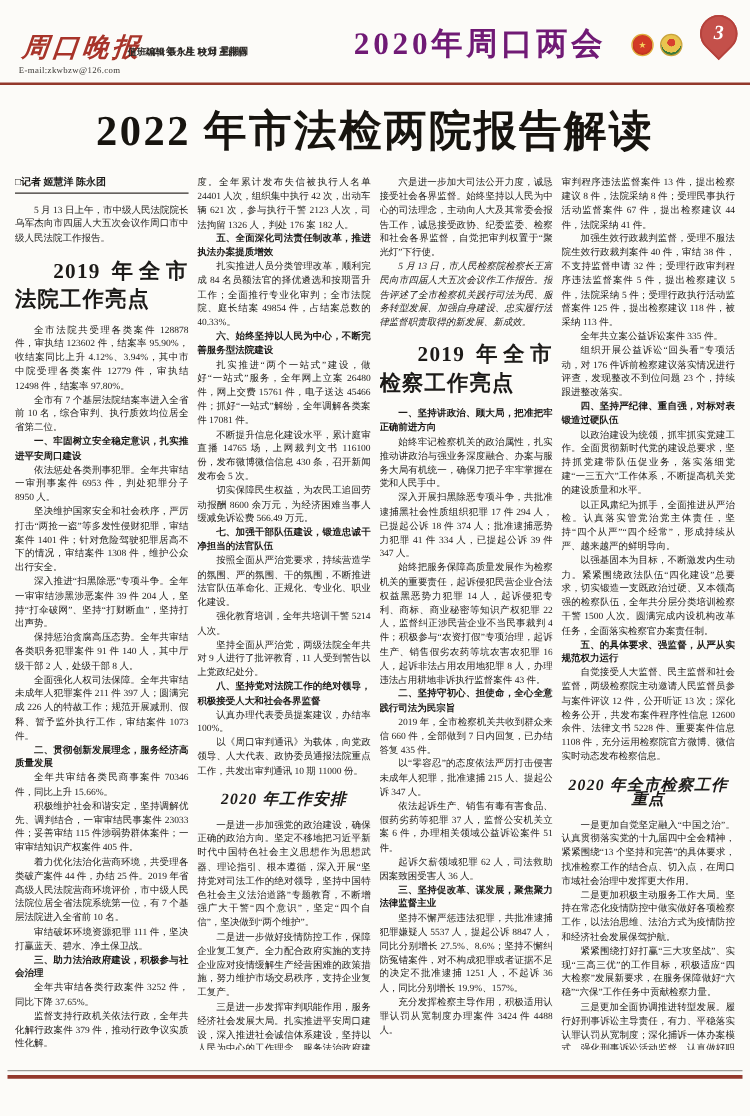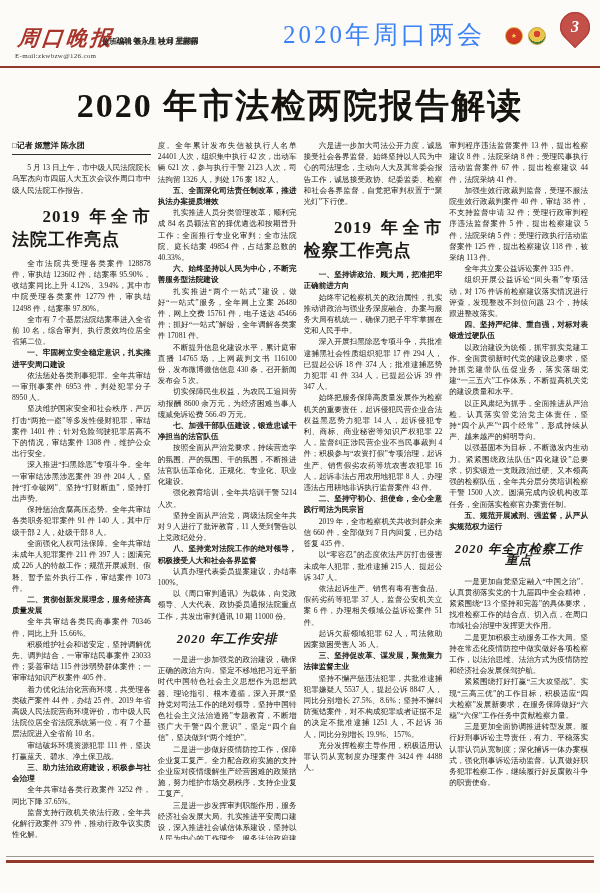--- a/index.html
+++ b/index.html
@@ -18,21 +18,21 @@
     position:absolute;left:18px;top:24px;
     font-size:21px;font-weight:900;font-style:italic;
     letter-spacing:3px;color:var(--accent,#a8342a);
     transform:skewX(-6deg);
   }
   .email{position:absolute;left:15px;top:52px;font-size:7px;color:#3a3733;letter-spacing:.3px;}
   .m-date{position:absolute;left:116px;top:36px;font-size:7.5px;font-weight:700;color:#2e2b28;}
   .m-staff{position:absolute;left:102px;top:37px;font-size:7.5px;font-weight:700;color:#2e2b28;}
   .section-title{
     position:absolute;left:283px;top:18px;
-    font-size:25px;font-weight:400;letter-spacing:3px;color:#3b82f6;
+    font-size:25px;font-weight:700;letter-spacing:3px;color:#701a75;
   }
   .emblems{position:absolute;left:505px;top:27px;display:flex;gap:5px;}
   .emblem{width:16px;height:16px;border-radius:50%;display:inline-flex;align-items:center;justify-content:center;}
   .emblem.national{background:radial-gradient(circle at 50% 45%,#d23a26 55%,#b92d1d 75%,#e0a43a 78%);border:1.5px solid #dfae3e;}
   .emblem.national .star{font-size:7px;color:#f3cf5c;line-height:1;}
   .emblem.cppcc{background:radial-gradient(circle at 50% 38%,#d8402f 0 24%,#e9c44e 25% 62%,#3c7a3a 63% 100%);border:1px solid #c9a43c;}
   .pin{
     position:absolute;right:10px;top:12px;width:30px;height:30px;z-index:3;
     background:var(--pin-red,#c4504a);
     border-radius:50% 50% 50% 0;
@@ -97,21 +97,21 @@
       <span class="emblem national">
           <span class="star">★</span>
         </span>
       <span class="emblem cppcc"></span>
     </div>
     <div class="pin">
       <span class="pin-num">3</span>
     </div>
   </header>
 
-  <h1 class="headline">2020 年市法检两院报告解读</h1>
+  <h1 class="headline">2022 年市法检两院报告解读</h1>
 
   <main class="columns">
     <div class="col">
         <div class="blk byline">□记者 姬慧洋 陈永团</div>
         <div class="blk p">5 月 13 日上午，市中级人民法院院长乌军杰向市四届人大五次会议作周口市中级人民法院工作报告。</div>
         <div class="blk h1">2019 年全市法院工作亮点</div>
         <div class="blk p">全市法院共受理各类案件 128878 件，审执结 123602 件，结案率 95.90%，收结案同比上升 4.12%、3.94%，其中市中院受理各类案件 12779 件，审执结 12498 件，结案率 97.80%。</div>
         <div class="blk p">全市有 7 个基层法院结案率进入全省前 10 名，综合审判、执行质效均位居全省第二位。</div>
         <div class="blk pb">一、牢固树立安全稳定意识，扎实推进平安周口建设</div>
         <div class="blk p">依法惩处各类刑事犯罪。全年共审结一审刑事案件 6953 件，判处犯罪分子 8950 人。</div>
@@ -143,20 +143,21 @@
         <div class="blk pb">八、坚持党对法院工作的绝对领导，积极接受人大和社会各界监督</div>
         <div class="blk p">认真办理代表委员提案建议，办结率 100%。</div>
         <div class="blk p">以《周口审判通讯》为载体，向党政领导、人大代表、政协委员通报法院重点工作，共发出审判通讯 10 期 11000 份。</div>
         <div class="blk h2">2020 年工作安排</div>
         <div class="blk p">一是进一步加强党的政治建设，确保正确的政治方向。坚定不移地把习近平新时代中国特色社会主义思想作为思想武器、理论指引、根本遵循，深入开展“坚持党对司法工作的绝对领导，坚持中国特色社会主义法治道路”专题教育，不断增强广大干警“四个意识”，坚定“四个自信”，坚决做到“两个维护”。</div>
         <div class="blk p">二是进一步做好疫情防控工作，保障企业复工复产。全力配合政府实施的支持企业应对疫情缓解生产经营困难的政策措施，努力维护市场交易秩序，支持企业复工复产。</div>
         <div class="blk p">三是进一步发挥审判职能作用，服务经济社会发展大局。扎实推进平安周口建设，深入推进社会诚信体系建设，坚持以人民为中心的工作理念，服务法治政府建设。</div>
       </div>
     <div class="col">
         <div class="blk p">六是进一步加大司法公开力度，诚恳接受社会各界监督。始终坚持以人民为中心的司法理念，主动向人大及其常委会报告工作，诚恳接受政协、纪委监委、检察和社会各界监督，自觉把审判权置于“聚光灯”下行使。</div>
+        <div class="blk pi">5 月 13 日，市人民检察院检察长王富民向市四届人大五次会议作工作报告。报告评述了全市检察机关践行司法为民、服务转型发展、加强自身建设、忠实履行法律监督职责取得的新发展、新成效。</div>
         <div class="blk h1">2019 年全市检察工作亮点</div>
         <div class="blk pb">一、坚持讲政治、顾大局，把准把牢正确前进方向</div>
         <div class="blk p">始终牢记检察机关的政治属性，扎实推动讲政治与强业务深度融合、办案与服务大局有机统一，确保刀把子牢牢掌握在党和人民手中。</div>
         <div class="blk p">深入开展扫黑除恶专项斗争，共批准逮捕黑社会性质组织犯罪 17 件 294 人，已提起公诉 18 件 374 人；批准逮捕恶势力犯罪 41 件 334 人，已提起公诉 39 件 347 人。</div>
         <div class="blk p">始终把服务保障高质量发展作为检察机关的重要责任，起诉侵犯民营企业合法权益黑恶势力犯罪 14 人，起诉侵犯专利、商标、商业秘密等知识产权犯罪 22 人，监督纠正涉民营企业不当民事裁判 4 件；积极参与“农资打假”专项治理，起诉生产、销售假劣农药等坑农害农犯罪 16 人，起诉非法占用农用地犯罪 8 人，办理违法占用耕地非诉执行监督案件 43 件。</div>
         <div class="blk pb">二、坚持守初心、担使命，全心全意践行司法为民宗旨</div>
         <div class="blk p">2019 年，全市检察机关共收到群众来信 660 件，全部做到 7 日内回复，已办结答复 435 件。</div>
         <div class="blk p">以“零容忍”的态度依法严厉打击侵害未成年人犯罪，批准逮捕 215 人、提起公诉 347 人。</div>
         <div class="blk p">依法起诉生产、销售有毒有害食品、假药劣药等犯罪 37 人，监督公安机关立案 6 件，办理相关领域公益诉讼案件 51 件。</div>
         <div class="blk p">起诉欠薪领域犯罪 62 人，司法救助因案致困受害人 36 人。</div>
@@ -166,21 +167,22 @@
       </div>
     <div class="col">
         <div class="blk pc">审判程序违法监督案件 13 件，提出检察建议 8 件，法院采纳 8 件；受理民事执行活动监督案件 67 件，提出检察建议 44 件，法院采纳 41 件。</div>
         <div class="blk p">加强生效行政裁判监督，受理不服法院生效行政裁判案件 40 件，审结 38 件，不支持监督申请 32 件；受理行政审判程序违法监督案件 5 件，提出检察建议 5 件，法院采纳 5 件；受理行政执行活动监督案件 125 件，提出检察建议 118 件，被采纳 113 件。</div>
         <div class="blk p">全年共立案公益诉讼案件 335 件。</div>
         <div class="blk p">组织开展公益诉讼“回头看”专项活动，对 176 件诉前检察建议落实情况进行评查，发现整改不到位问题 23 个，持续跟进整改落实。</div>
         <div class="blk pb">四、坚持严纪律、重自强，对标对表锻造过硬队伍</div>
         <div class="blk p">以政治建设为统领，抓牢抓实党建工作。全面贯彻新时代党的建设总要求，坚持抓党建带队伍促业务，落实落细党建“一三五六”工作体系，不断提高机关党的建设质量和水平。</div>
         <div class="blk p">以正风肃纪为抓手，全面推进从严治检。认真落实管党治党主体责任，坚持“四个从严”“四个经常”，形成持续从严、越来越严的鲜明导向。</div>
         <div class="blk p">以强基固本为目标，不断激发内生动力。紧紧围绕政法队伍“四化建设”总要求，切实锻造一支既政治过硬、又本领高强的检察队伍，全年共分层分类培训检察干警 1500 人次。圆满完成内设机构改革任务，全面落实检察官办案责任制。</div>
-        <div class="blk pb">五、规范开展减刑、强监督，从严从实规范权力运行</div>
+        <div class="blk pb">五、的具体要求、强监督，从严从实规范权力运行</div>
+        <div class="blk p">自觉接受人大监督、民主监督和社会监督，两级检察院主动邀请人民监督员参与案件评议 12 件，公开听证 13 次；深化检务公开，共发布案件程序性信息 12600 余件、法律文书 5228 件、重要案件信息 1108 件，充分运用检察院官方微博、微信实时动态发布检察信息。</div>
         <div class="blk h2">2020 年全市检察工作重点</div>
         <div class="blk p">一是更加自觉坚定融入“中国之治”。认真贯彻落实党的十九届四中全会精神，紧紧围绕“13 个坚持和完善”的具体要求，找准检察工作的结合点、切入点，在周口市域社会治理中发挥更大作用。</div>
         <div class="blk p">二是更加积极主动服务工作大局。坚持在常态化疫情防控中做实做好各项检察工作，以法治思维、法治方式为疫情防控和经济社会发展保驾护航。</div>
         <div class="blk p">紧紧围绕打好打赢“三大攻坚战”、实现“三高三优”的工作目标，积极适应“四大检察”发展新要求，在服务保障做好“六稳”“六保”工作任务中贡献检察力量。</div>
         <div class="blk p">三是更加全面协调推进转型发展。履行好刑事诉讼主导责任，有力、平稳落实认罪认罚从宽制度；深化捕诉一体办案模式，强化刑事诉讼活动监督。认真做好职务犯罪检察工作，继续履行好反腐败斗争的职责使命。</div>
       </div>
   </main>
 
   <footer class="bottom-rules">
     <div class="rule-thin"></div>

